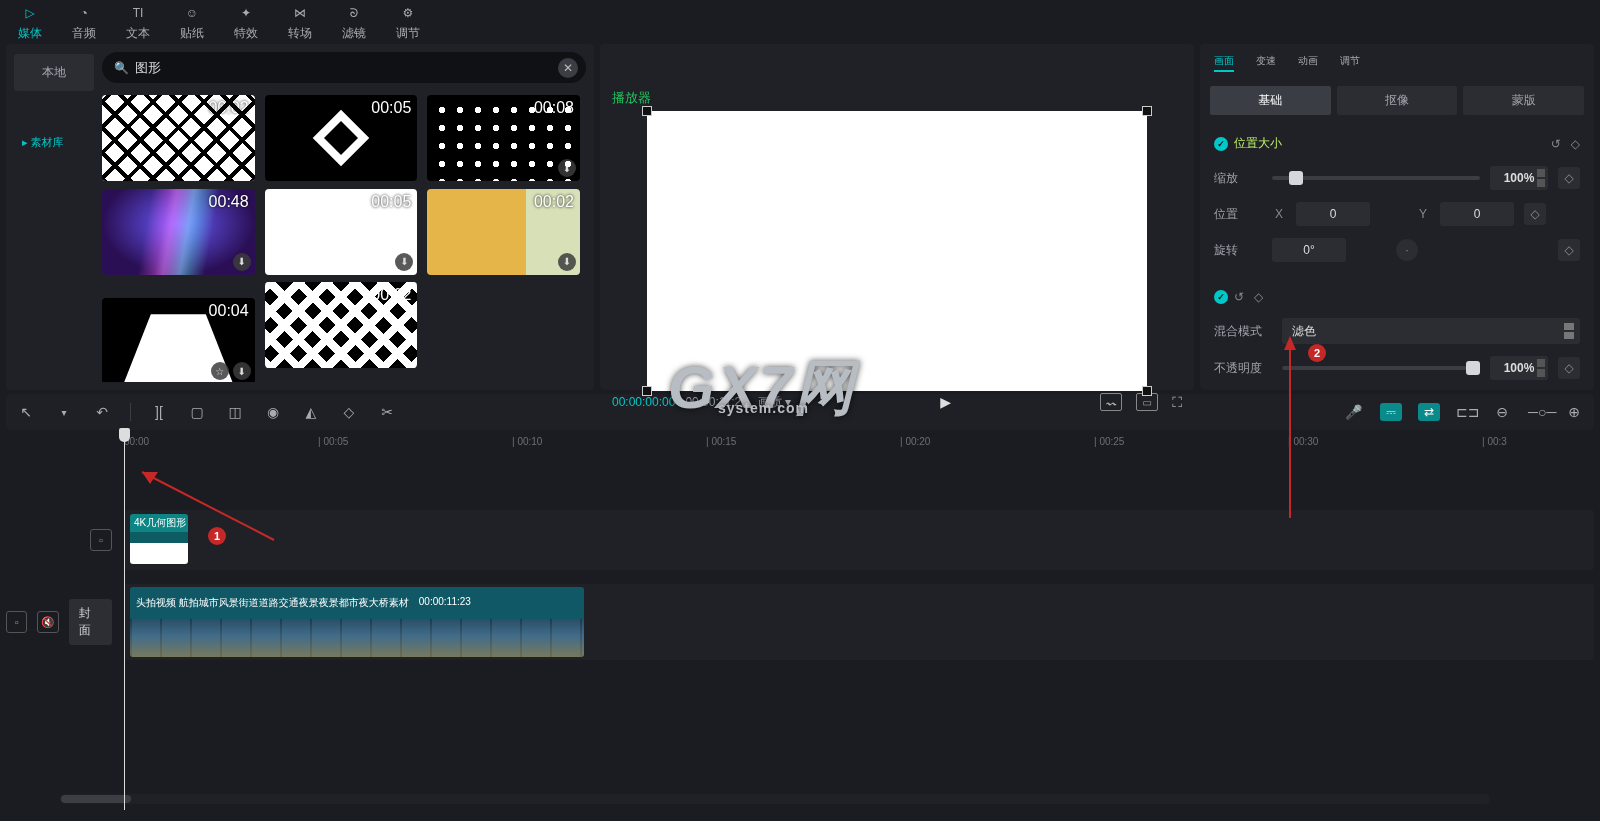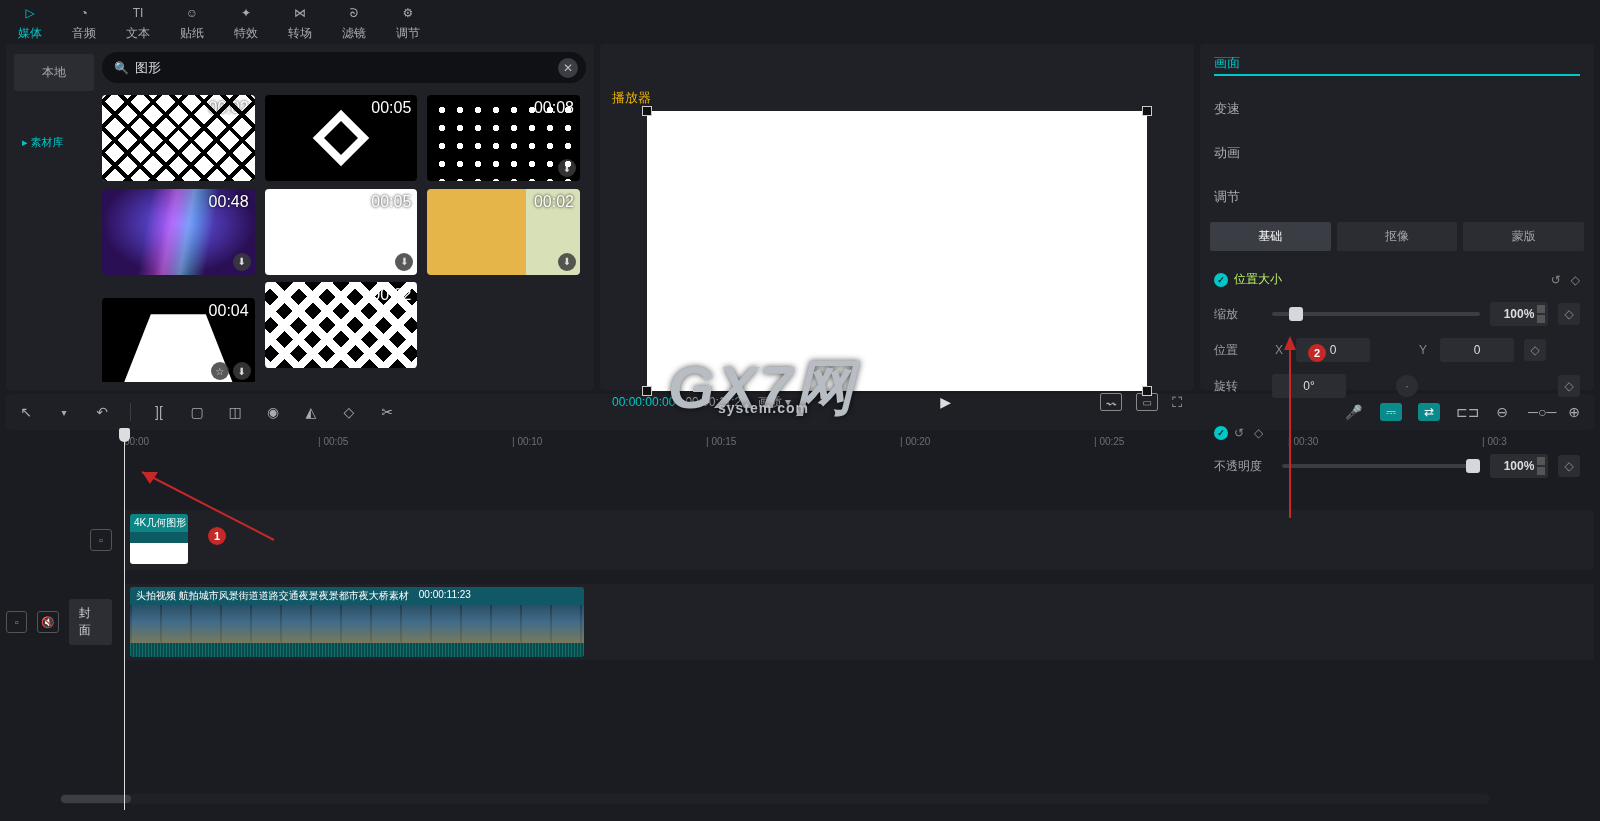--- a/index.html
+++ b/index.html
@@ -51,42 +51,42 @@
 .thumb.dots { background:#000; }
 .thumb.dots::after { content:""; position:absolute; inset:0; background-image:radial-gradient(#fff 3px,transparent 3px); background-size:18px 18px; background-position:6px 6px; }
 .thumb.stage { background:radial-gradient(ellipse at 50% 40%,#6b5cff,#2a0f55 70%); }
 .thumb.stage::after { content:""; position:absolute; inset:0; background:linear-gradient(100deg,transparent 30%,rgba(255,100,255,.5) 45%,transparent 60%),linear-gradient(280deg,transparent 30%,rgba(100,255,255,.5) 45%,transparent 60%); }
 .thumb.white { background:#fff; }
 .thumb.yellow { background:linear-gradient(90deg,#e5b54a 0 65%,#d8e0b8 65%); }
 .thumb.trap { background:#000; display:flex; align-items:flex-end; justify-content:center;margin-top:16px; }
 .thumb.trap .shp { width:110px; height:70px; background:#fff; clip-path:polygon(25% 0,75% 0,100% 100%,0 100%); }
 
 
-.midhdr { height:34px; display:flex; align-items:center; padding:0 12px; color:#eab308; font-size:13px;margin-top:45px; }
+.midhdr { height:34px; display:flex; align-items:center; padding:0 12px; color:#22c55e; font-size:13px;margin-top:45px; }
 .stage-wrap { flex:1; display:flex; align-items:center; justify-content:center; padding:4px 10px 2px; }
 .stage-box { width:500px; height:280px; background:#fff; position:relative; }
 .stage-box::before,.stage-box::after { content:""; position:absolute; width:8px; height:8px; background:#111; border:1px solid #ccc; }
 .stage-box::before { top:-5px; left:-5px; }
 .stage-box::after { top:-5px; right:-5px; }
 .sb2::before,.sb2::after { content:""; position:absolute; width:8px; height:8px; background:#111; border:1px solid #ccc; }
 .sb2::before { bottom:-5px; left:-5px; }
 .sb2::after { bottom:-5px; right:-5px; }
 .sb2 { position:absolute; inset:0; }
 .transport { height:34px; display:flex; align-items:center; padding:0 12px; gap:10px; }
 .tc-cur { color:#00c8c8; font-size:12px; }
 .tc-dur { color:#a7abb3; font-size:12px; }
 .dropdown-lite { color:#a7abb3; display:flex; align-items:center; gap:3px; cursor:pointer; }
 .spacer { flex:1; }
 .play { color:#ddd; font-size:14px; cursor:pointer; }
 .tr-icons { display:flex; gap:14px; align-items:center; }
 .tr-icons .ico { width:22px; height:18px; border:1px solid #888; border-radius:2px; display:flex; align-items:center; justify-content:center; cursor:pointer; font-size:10px; color:#aaa; }
 .fs-ico { cursor:pointer; color:#aaa; font-size:14px; }
 
 
-.rtabs { display:flex; gap:22px; padding:8px 14px; font-size:13px;flex-direction:column; }
+.rtabs { display:flex; gap:22px; padding:8px 14px; font-size:10px; }
 .rtabs .t { cursor:pointer; padding:2px 0; }
 .rtabs .t.active { color:#00c8c8; border-bottom:2px solid #00c8c8; }
 .subseg { display:flex; gap:6px; padding:6px 10px; }
 .subseg .seg { flex:1; background:#2b2d33; text-align:center; padding:6px 0; border-radius:2px; cursor:pointer; color:#a0a3aa; }
 .subseg .seg.active { background:#3a3d44; color:#fff; }
 .section-hdr { display:flex; align-items:center; padding:14px 14px 8px; gap:6px; }
 .chk { width:14px; height:14px; border-radius:50%; background:#00c8c8; display:flex; align-items:center; justify-content:center; color:#111; font-size:9px; font-weight:bold; }
 .section-hdr .txt { color:#bef264; font-size:12px; flex:1; }
 .reset-icons { display:flex; gap:10px; color:#888; }
 .reset-icons span { cursor:pointer; }
@@ -124,21 +124,21 @@
 .head-ico { width:22px; height:22px; border:1px solid #555; border-radius:3px; display:flex; align-items:center; justify-content:center; color:#888; cursor:pointer; font-size:11px; }
 .cover-btn { background:#2c2e34; padding:6px 10px; border-radius:3px; color:#cfd2d7; cursor:pointer; font-size:12px; }
 .track-row.tall { height:76px; }
 
 .clip1 { position:absolute; left:6px; top:4px; width:58px; height:50px; display:flex; flex-direction:column; border-radius:3px; overflow:hidden; }
 .clip1 .cap { background:#0e8585; color:#fff; font-size:10px; padding:2px 4px; white-space:nowrap; overflow:hidden; }
 .clip1 .thm { flex:1; background:#fff; }
 .clip1 .thm::after { content:""; display:block; height:35%; background:#0d5c63; }
 
 .clip2 { position:absolute; left:6px; top:3px; width:454px; height:70px; border-radius:3px; overflow:hidden; background:#173b4c; }
-.clip2 .cap { background:rgba(15,92,104,.9); color:#fff; font-size:10px; padding:2px 6px; display:flex; gap:10px; }
+.clip2 .cap { background:rgba(15,92,104,.9); color:#fff; font-size:10px; padding:9px 6px; display:flex; gap:10px; }
 .clip2 .strip { height:38px; background:repeating-linear-gradient(90deg,#1d3947 0 2px,#2a5169 2px 30px); position:relative; }
 .clip2 .strip::after { content:""; position:absolute; inset:0; background:linear-gradient(0deg,rgba(213,170,80,.45),rgba(120,170,210,.3) 55%,rgba(40,60,90,.1)); }
 .clip2 .wave { height:18px; background:repeating-linear-gradient(90deg,#0f6f6f 0 1px,#0a4a4a 1px 3px); }
 
 
 .wm { position:absolute; color:#b8bcc3; font-weight:bold; pointer-events:none; z-index:30; text-shadow:0 0 6px rgba(0,0,0,.7); }
 .wm.big { left:668px; top:348px; font-size:60px; letter-spacing:2px; }
 .wm.big .gx { font-style:italic; }
 .wm.small { left:718px; top:400px; font-size:14px; letter-spacing:1px; }
 
@@ -309,20 +309,24 @@
       <span style="flex:1"></span>
       <div class="mini-btn">◇</div>
     </div>
 
     <div class="section-hdr" style="margin-top:8px">
       <span class="chk">✓</span>
       <div class="reset-icons">
           <span>↺</span>
           <span>◇</span>
         </div>
+    </div>
+    <div class="prop-row">
+      <span class="lbl" style="width:58px">混合模式</span>
+      <div class="selectbox">滤色</div>
     </div>
     <div class="prop-row">
       <span class="lbl" style="width:58px">不透明度</span>
       <div class="slider">
           <div class="knob" style="left:calc(100% - 14px)"></div>
         </div>
       <div class="valbox">100%</div>
       <div class="mini-btn">◇</div>
     </div>
   </div>

